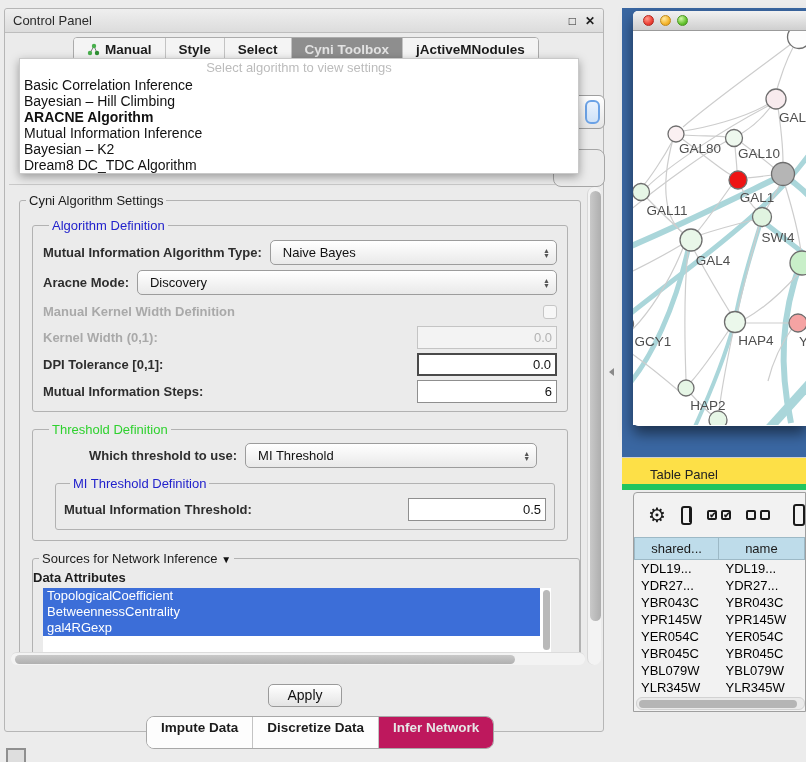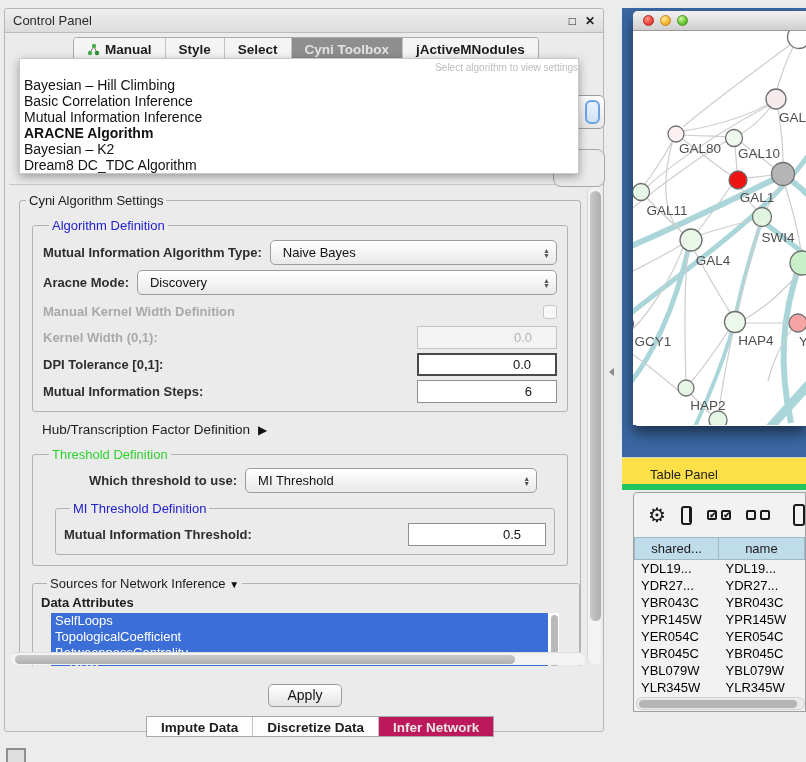--- a/index.html
+++ b/index.html
@@ -21,21 +21,21 @@
     border:1px solid #ababab; border-radius:4px; overflow:hidden; background:#f4f4f4; }
   .cp-tab { display:flex; align-items:center; gap:5px; padding:0 13px; font-size:13.5px;
     font-weight:600; color:#1c1c1c; border-right:1px solid #c3c3c3; background:#f4f4f4; }
   .cp-tab:last-child { border-right:none; }
   .cp-tab.selected { background:#8e8e8e; color:#e3e3e3; }
 
   
   .dd-overlay { position:absolute; left:14px; top:49px; width:560px; height:116px;
     background:#ffffff; border:1px solid #c9c9c9; box-shadow:0 3px 9px rgba(0,0,0,.35);
     z-index:30; }
-  .dd-prompt { text-align:right; color:#bcbcbc; font-size:10px; height:18px; line-height:18px; }
+  .dd-prompt { text-align:center; color:#bcbcbc; font-size:13px; height:18px; line-height:18px; }
   .dd-item { font-size:14px; height:16px; line-height:16px; padding-left:4px; color:#111;
     white-space:nowrap; }
   .dd-item.bold { font-weight:bold; }
 
   
   .combo-frag { position:absolute; left:556px; top:86px; width:44px; height:34px;
     border:1px solid #9e9e9e; border-radius:6px; background:linear-gradient(#ffffff,#e6e6e6);
     z-index:5; }
   .combo-frag .blue-stepper { position:absolute; right:4px; top:4px; width:15px; height:24px;
     border:2px solid #6ba2e6; border-radius:6px; background:linear-gradient(#eaf2fd,#cfe2f8); }
@@ -64,54 +64,54 @@
   .fs-algdef { margin:6px 12px 0 12px; padding:2px 10px 8px 10px; }
   .row { display:flex; align-items:center; margin-top:5px; }
   .lbl { font-size:13px; font-weight:bold; color:#2e2e2e; white-space:nowrap; }
   .lbl.disabled { color:#a9a9a9; }
   .combo { flex:1; margin-left:8px; height:25px; border:1px solid #9c9c9c; border-radius:5px;
     background:linear-gradient(#ffffff,#e9e9e9); display:flex; align-items:center;
     padding:0 6px 0 12px; font-size:13px; color:#111; }
   .combo .stepper { margin-left:auto; display:flex; flex-direction:column; align-items:center;
     font-size:7px; line-height:5px; color:#555; padding-left:6px; }
   .tfield { margin-left:auto; width:140px; height:23px; border:1px solid #8f8f8f;
-    background:#ffffff; font-size:13px; color:#111; text-align:right; padding:0 24px;
+    background:#ffffff; font-size:13px; color:#111; text-align:right; padding:0 4px;
     line-height:21px; }
   .tfield.disabled { background:#f3f3f3; color:#b3b3b3; border-color:#c4c4c4; }
   .tfield.focusbold { border:2px solid #4a4a4a; line-height:19px; }
   .checkbox { margin-left:auto; width:14px; height:14px; border:1px solid #c6c6c6;
     border-radius:3px; background:#f7f7f7; }
 
   .expander { margin:10px 0 0 22px; font-size:13.5px; color:#1d1d1d; display:flex;
     align-items:center; gap:8px; }
   .expander .arrow { font-size:12px; color:#111; }
 
   .fs-threshold { margin:10px 12px 0 12px; padding:2px 10px 10px 10px; }
   .row-threshold { display:flex; align-items:center; margin:4px 0 0 46px; }
   .combo.threshold { flex:none; width:292px; }
   .fs-mi { margin:8px 2px 0 12px; padding:2px 8px 8px 8px; }
   .tfield.mi { width:138px; }
 
-  .fs-sources { margin:10px 0 0 12px; padding:2px 8px 0 8px; height:104px; overflow:hidden; }
+  .fs-sources { margin:10px 0 0 12px; padding:2px 8px 0 0; height:104px; overflow:hidden; }
   legend .src-arrow { font-size:10px; color:#111; }
   .attr-title { font-size:13px; font-weight:bold; color:#1d1d1d; margin:2px 0 3px 0; }
   .attr-list { position:relative; margin-left:10px; width:508px; height:70px; overflow:hidden;
     background:#ffffff; }
   .attr-item { height:16px; line-height:16px; font-size:13px; color:#ffffff; background:#3c6ed8;
     padding-left:4px; width:497px; }
   .attr-scroll { position:absolute; right:0; top:0; width:9px; height:70px; background:#ffffff; }
   .attr-scroll .thumb { position:absolute; left:1px; top:2px; width:7px; height:60px;
     border-radius:4px; background:#b9b9b9; }
 
   .apply-btn { position:absolute; left:263px; top:675px; width:74px; height:23px;
     border:1px solid #9a9a9a; border-radius:5px; background:linear-gradient(#ffffff,#e4e4e4);
     font-size:14px; color:#111; text-align:center; line-height:21px; }
 
-  .bottom-tabs { position:absolute; left:141px; top:707px; height:21px; display:flex;
-    border:1px solid #a8a8a8; border-radius:0; overflow:hidden; background:#fdfdfd; }
+  .bottom-tabs { position:absolute; left:141px; top:707px; height:33px; display:flex;
+    border:1px solid #a8a8a8; border-radius:8px; overflow:hidden; background:#fdfdfd; }
   .b-tab { padding:0 14px; font-size:13.5px; font-weight:600; color:#1c1c1c; line-height:21px;
     border-right:1px solid #c3c3c3; background:#fdfdfd; }
   .b-tab:last-child { border-right:none; }
   .b-tab.selected { background:#be185d; color:#e6e6e6; }
 
   .mini-square { position:absolute; left:6px; top:748px; width:20px; height:16px;
     border:2px solid #8f8f8f; background:#dedede; }
 
   .split-arrow { position:absolute; left:609px; top:368px; width:0; height:0;
     border-top:4px solid transparent; border-bottom:4px solid transparent;
@@ -202,24 +202,24 @@
     </div>
 
     <div class="combo-frag">
       <div class="blue-stepper"></div>
     </div>
     <div class="box-frag"></div>
 
     <div class="dd-overlay">
       <div class="dd-prompt">Select algorithm to view settings</div>
       <div id="dd-items">
+          <div class="dd-item">Basic Correlation Inference</div>
           <div class="dd-item">Bayesian – Hill Climbing</div>
-          <div class="dd-item">Basic Correlation Inference</div>
+          <div class="dd-item bold">ARACNE Algorithm</div>
           <div class="dd-item">Mutual Information Inference</div>
-          <div class="dd-item bold">ARACNE Algorithm</div>
           <div class="dd-item">Bayesian – K2</div>
           <div class="dd-item">Dream8 DC_TDC Algorithm</div>
         </div>
     </div>
 
     <div class="settings-panel">
 
       <fieldset class="fs-cyni">
         <legend class="black">Cyni Algorithm Settings</legend>
 
@@ -262,24 +262,20 @@
             <span class="lbl">DPI Tolerance [0,1]:</span>
             <span class="tfield focusbold">0.0</span>
           </div>
 
           <div class="row" style="margin-top:4px;">
             <span class="lbl">Mutual Information Steps:</span>
             <span class="tfield">6</span>
           </div>
         </fieldset>
 
-        <div class="expander">
-          <span>Hub/Transcription Factor Definition</span>
-          <span class="arrow">▶</span>
-        </div>
 
         <fieldset class="fs-threshold">
           <legend class="green">Threshold Definition</legend>
 
           <div class="row-threshold">
             <span class="lbl">Which threshold to use:</span>
             <div class="combo threshold" style="margin-left:8px;">
               <span>MI Threshold</span>
               <span class="stepper">
                 <span>▲</span>
@@ -298,21 +294,20 @@
         </fieldset>
 
         <fieldset class="fs-sources">
           <legend class="black">
             <span>Sources for Network Inference</span>
             <span class="src-arrow">▼</span>
           </legend>
           <div class="attr-title">Data Attributes</div>
           <div class="attr-list">
             <div id="attr-items">
-                <div class="attr-item" style="background: rgb(60, 110, 216);">SelfLoops</div>
                 <div class="attr-item" style="background: rgb(60, 110, 216);">TopologicalCoefficient</div>
                 <div class="attr-item" style="background: rgb(60, 110, 216);">BetweennessCentrality</div>
                 <div class="attr-item" style="background: rgb(60, 110, 216);">gal4RGexp</div>
               </div>
             <div class="attr-scroll">
                 <div class="thumb"></div>
               </div>
           </div>
         </fieldset>
       </fieldset>

